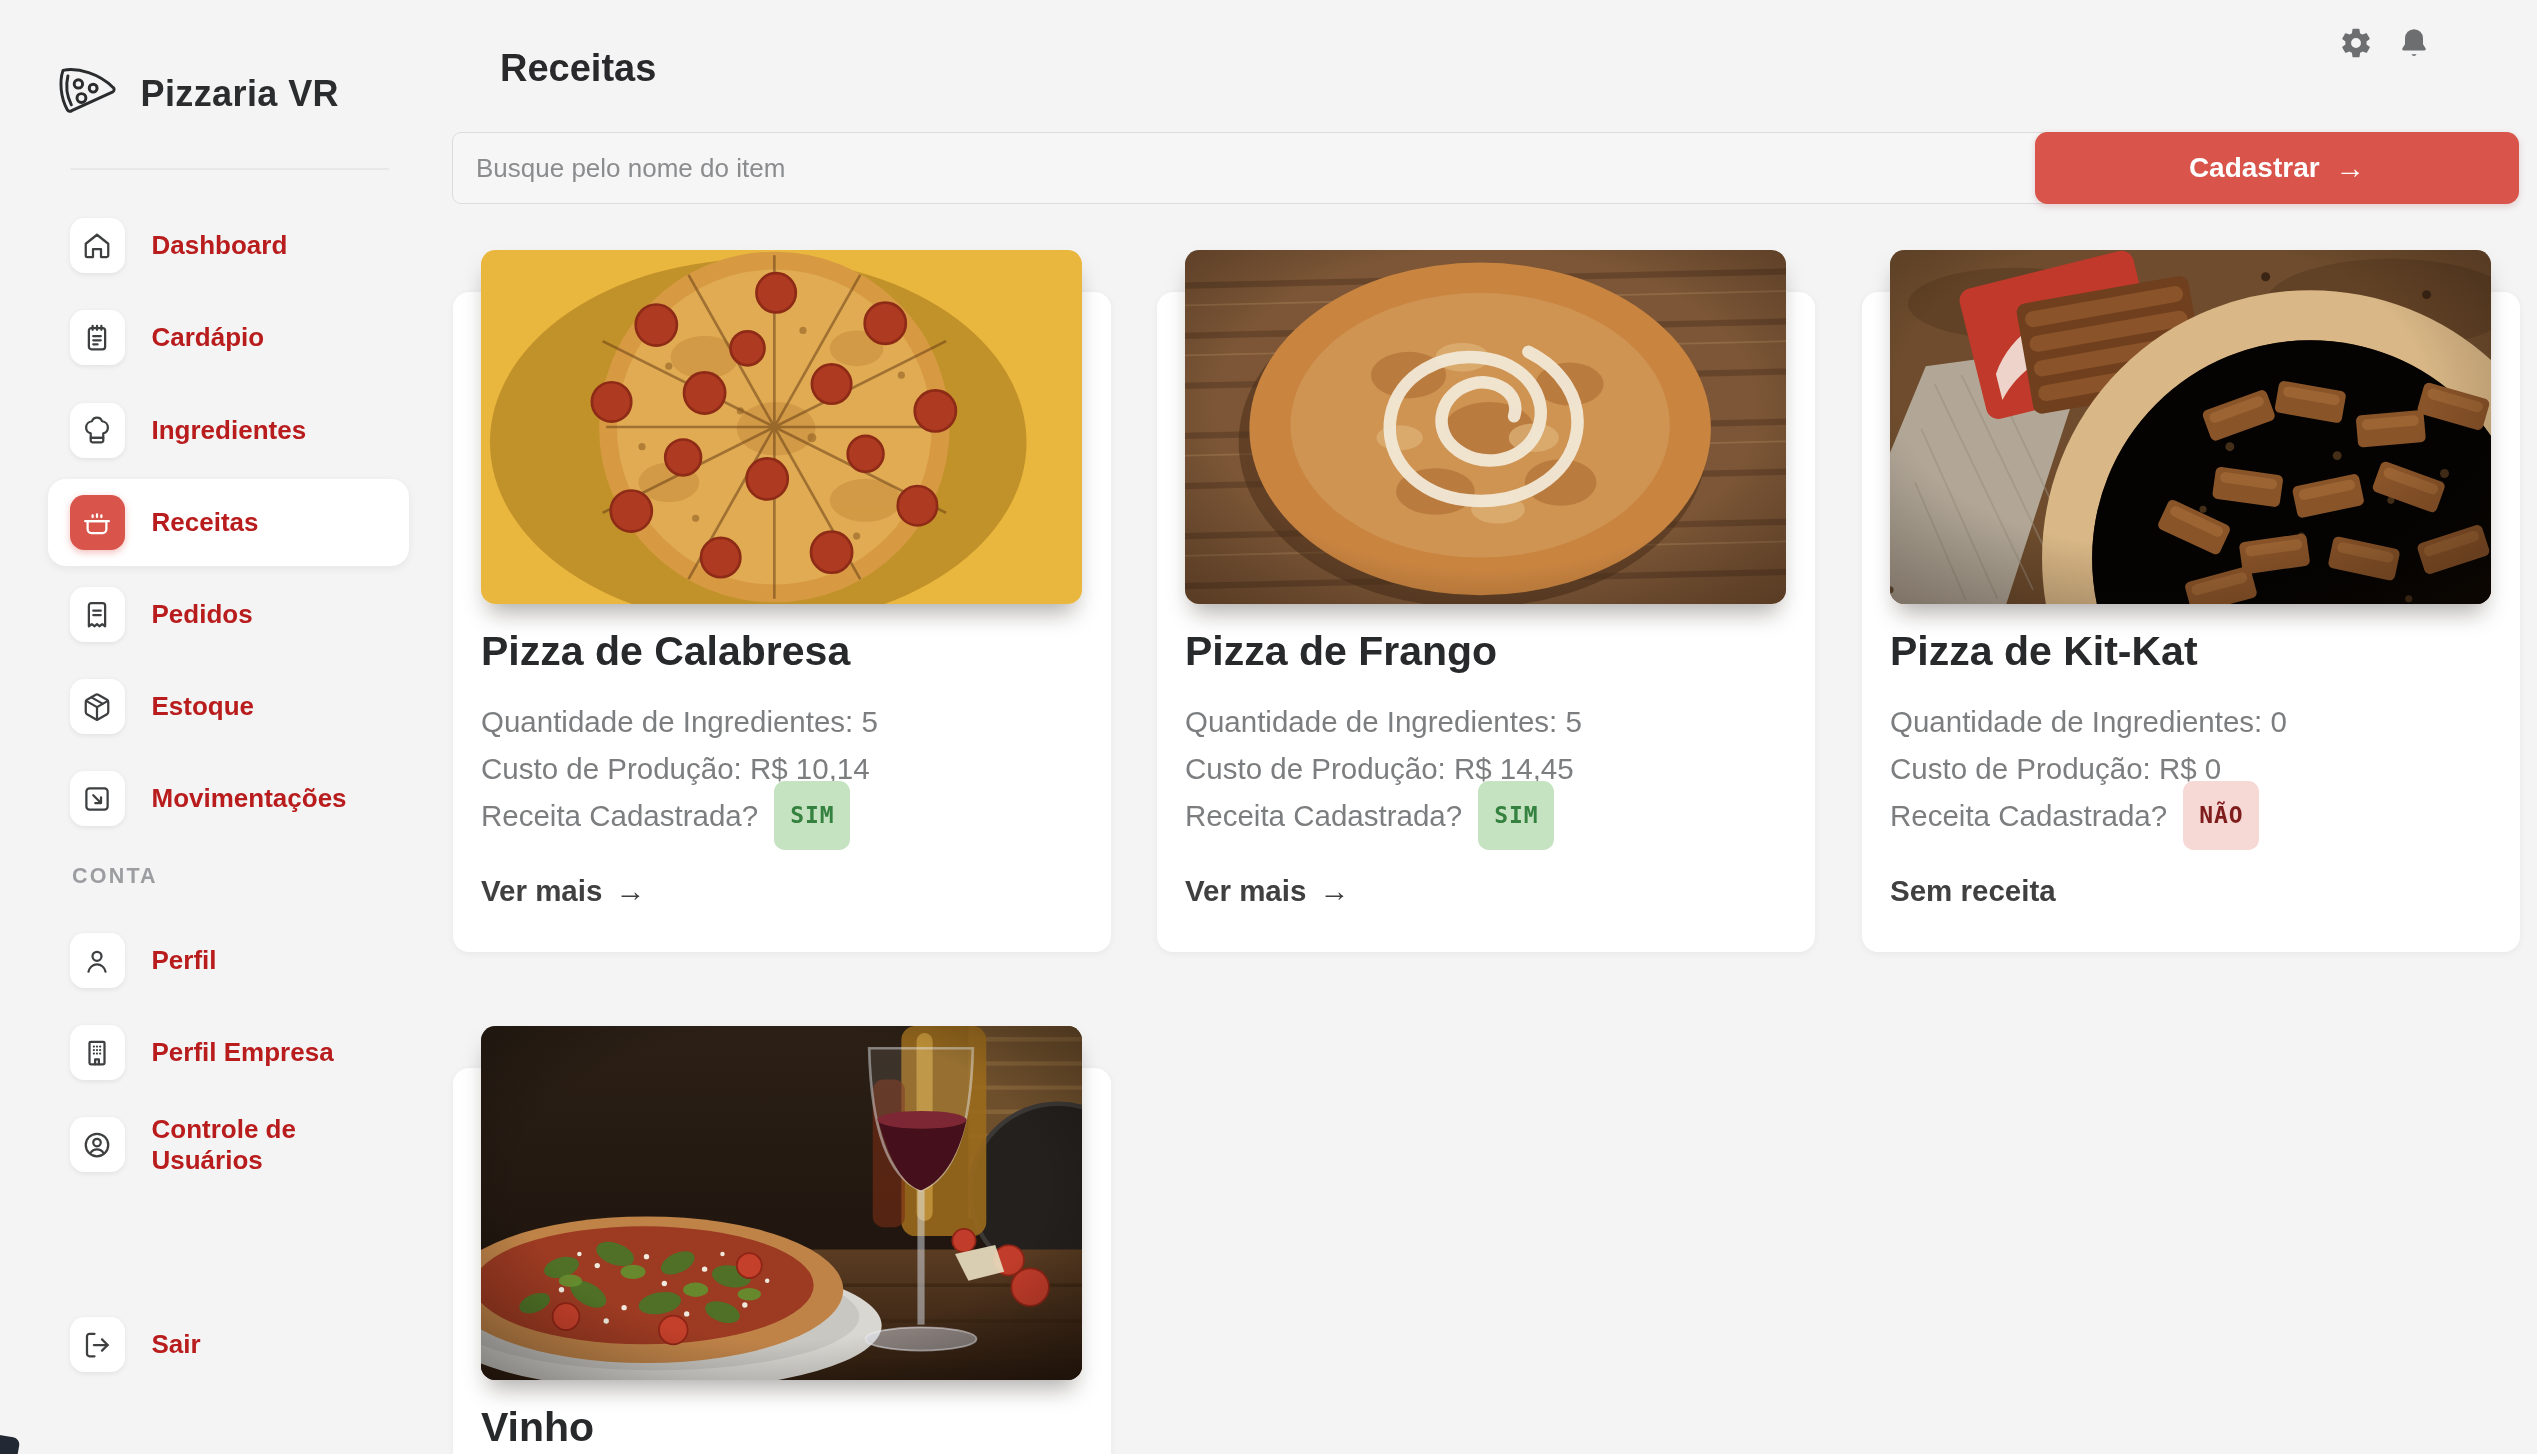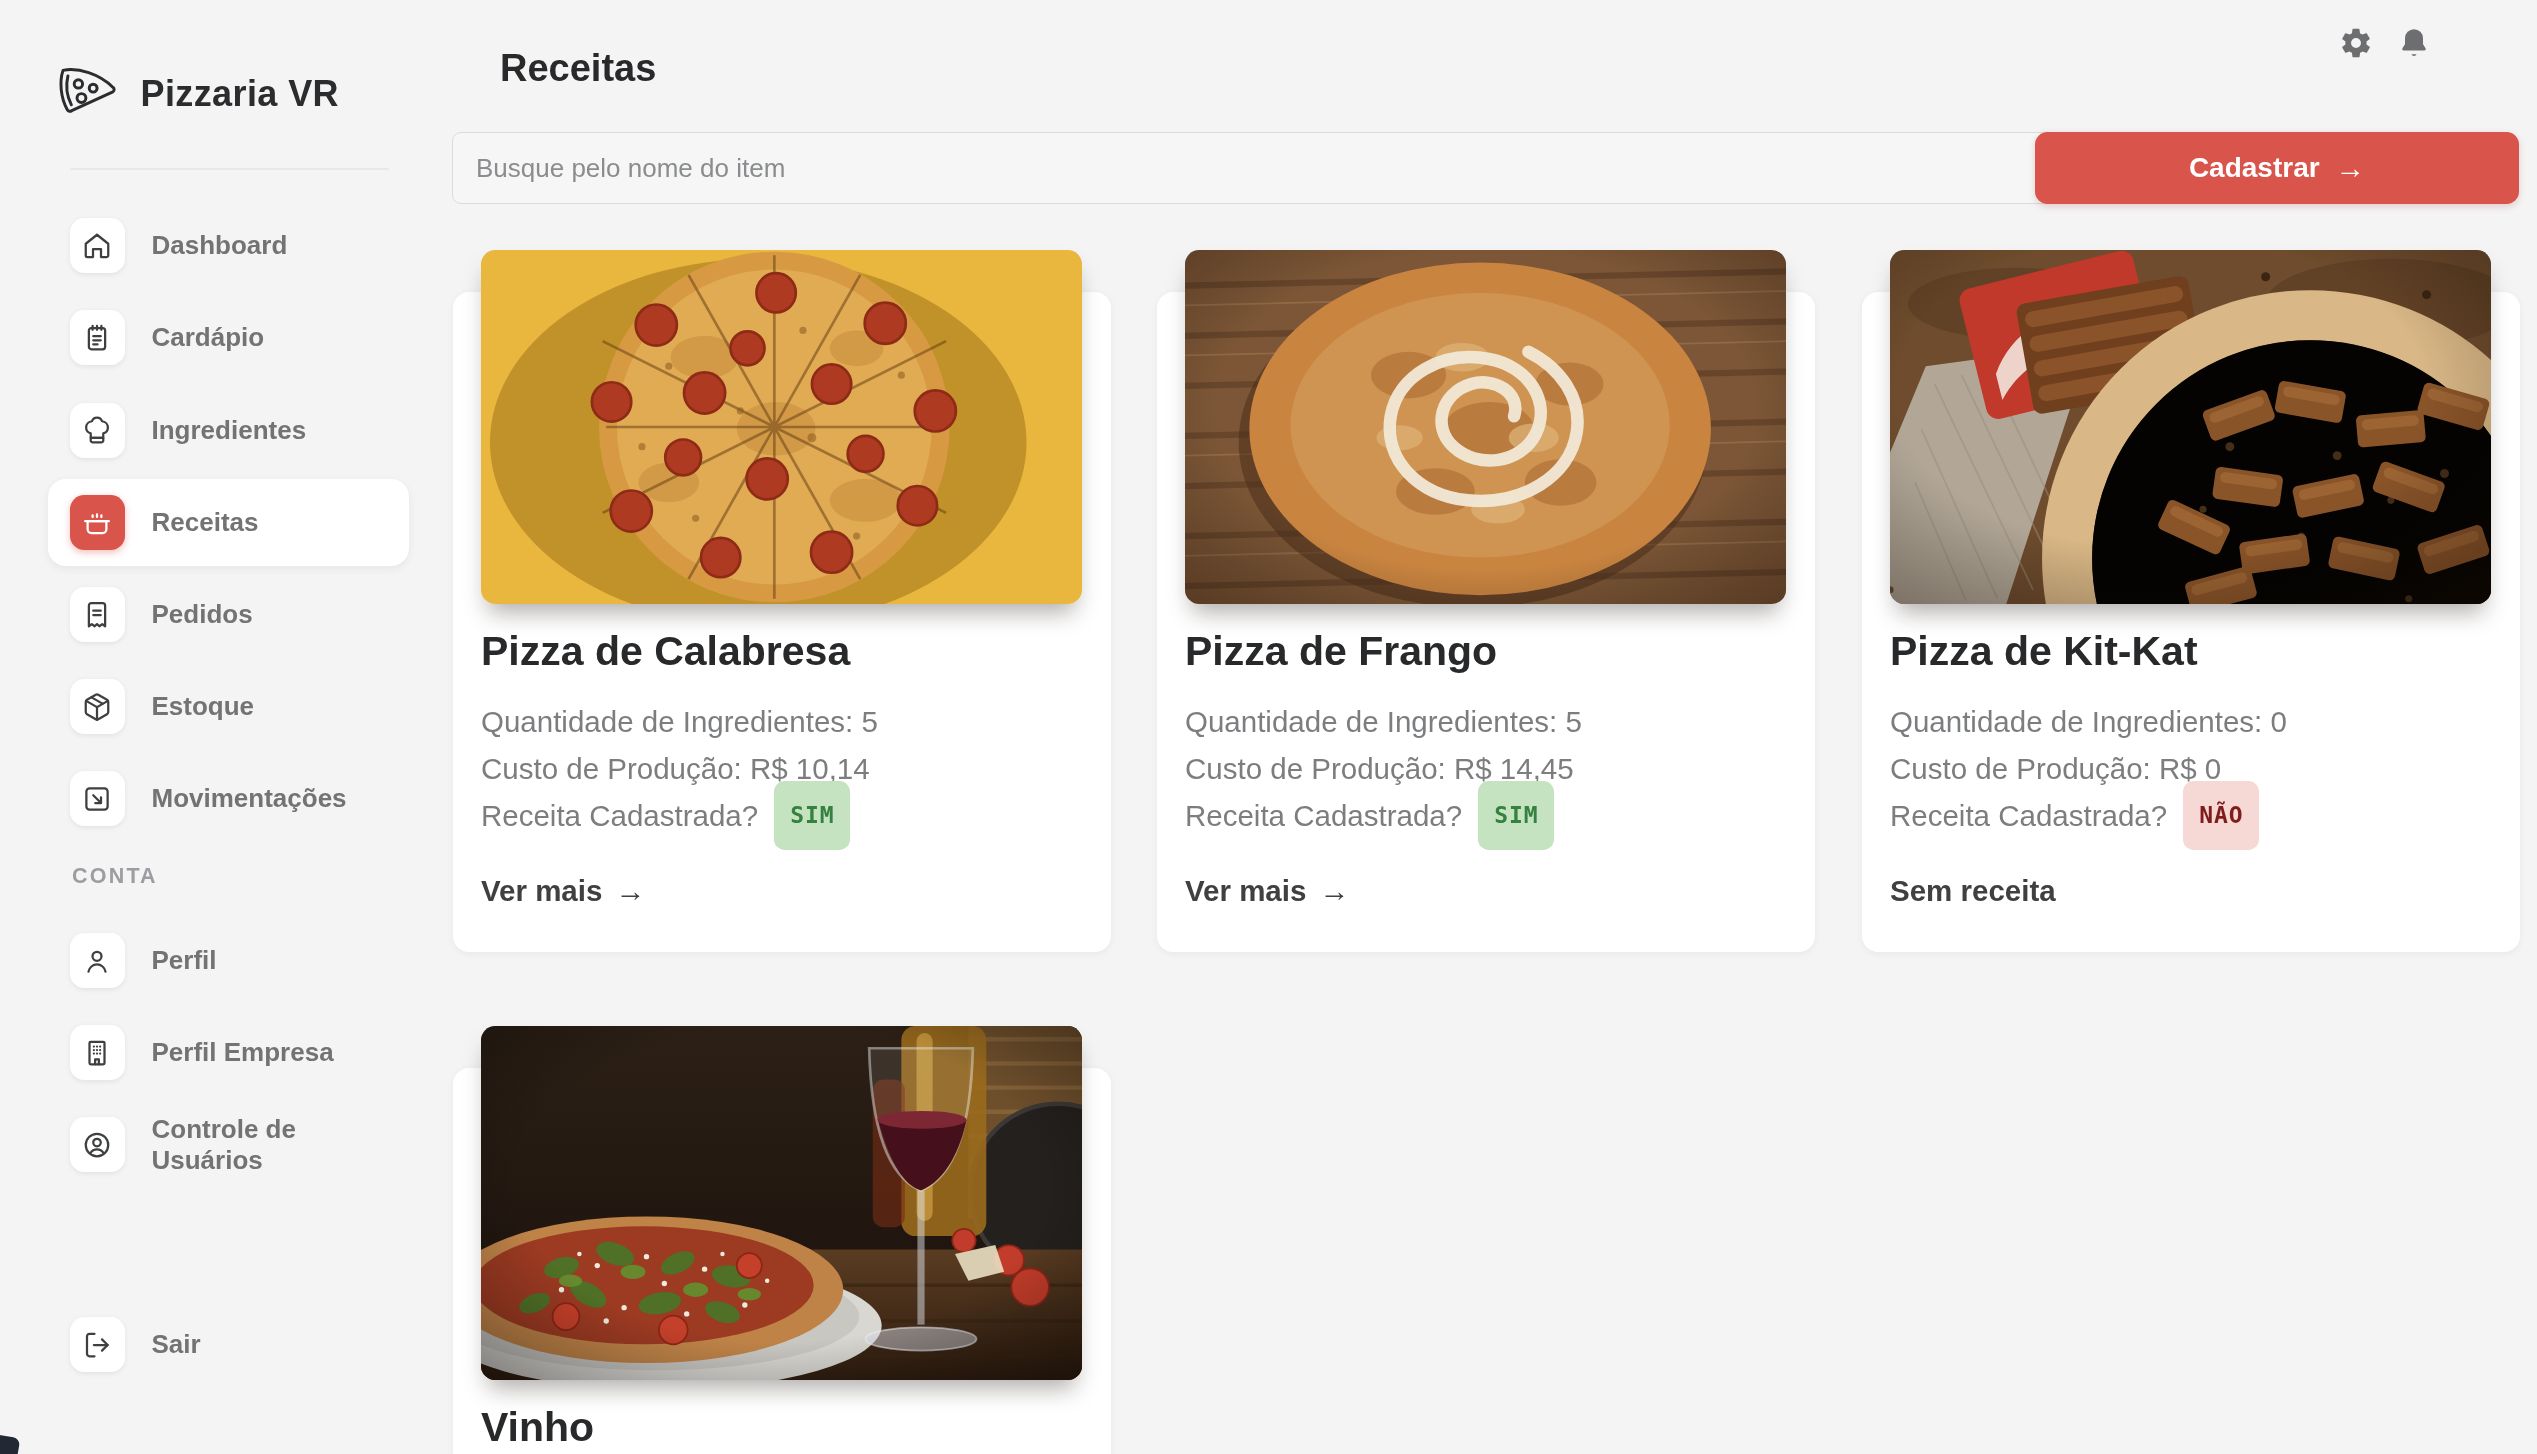--- a/index.html
+++ b/index.html
@@ -12,21 +12,21 @@
   
   .sidebar{position:absolute;left:0;top:0;width:421px;height:100%;}
   .logo{position:absolute;left:55px;top:64px;display:flex;align-items:center;gap:21.5px}
   .logo-text{font-size:36px;font-weight:700;letter-spacing:0.4px;color:#2a2c2d}
   .divider{position:absolute;left:70px;top:168px;width:319px;height:1.8px;background:#e8e8e9;border-radius:0.9px}
   .side-item{position:absolute;left:48px;width:361px;height:87px;display:flex;align-items:center;border-radius:18px;cursor:pointer}
   .side-item.active{background:#ffffff;box-shadow:0 2.7px 9px rgba(20,20,25,.06)}
   .ibox{width:55px;height:55px;margin-left:21.5px;border-radius:14.3px;background:#fff;
         box-shadow:0 1.8px 5.4px rgba(20,20,25,.07);display:flex;align-items:center;justify-content:center;flex:none}
   .ibox.accent{background:#d9544a;box-shadow:0 2.7px 7.2px rgba(217,84,74,.35)}
-  .side-label{margin-left:27px;font-size:26px;font-weight:700;color:#737373}
+  .side-label{margin-left:27px;font-size:26px;font-weight:700;color:#b91c1c}
   .section-label{position:absolute;left:72px;top:864px;font-size:21.5px;font-weight:700;letter-spacing:2.2px;color:#9c9da0}
   
   .page-title{position:absolute;left:500px;top:21.5px;font-size:38px;font-weight:700;color:#29292b}
   .top-icons{position:absolute;left:2339px;top:25px;display:flex;gap:23px;align-items:center}
   .search-wrap{position:absolute;left:452px;top:132px;width:1694px;height:72px}
   .search-input{width:100%;height:100%;box-sizing:border-box;background:#f6f6f7;border:1.8px solid #dcdcde;
     border-radius:9px;padding:0 81px 0 23px;font-size:26px;color:#3a3b3d;font-family:"Liberation Sans",sans-serif;outline:none}
   .search-input::placeholder{color:#8b8c8e}
   .search-glyph{position:absolute;right:23px;top:18px;width:36px;height:36px;pointer-events:none}
   .register-btn{position:absolute;left:2035px;top:132px;width:484px;height:72px;border:none;border-radius:12.5px;

